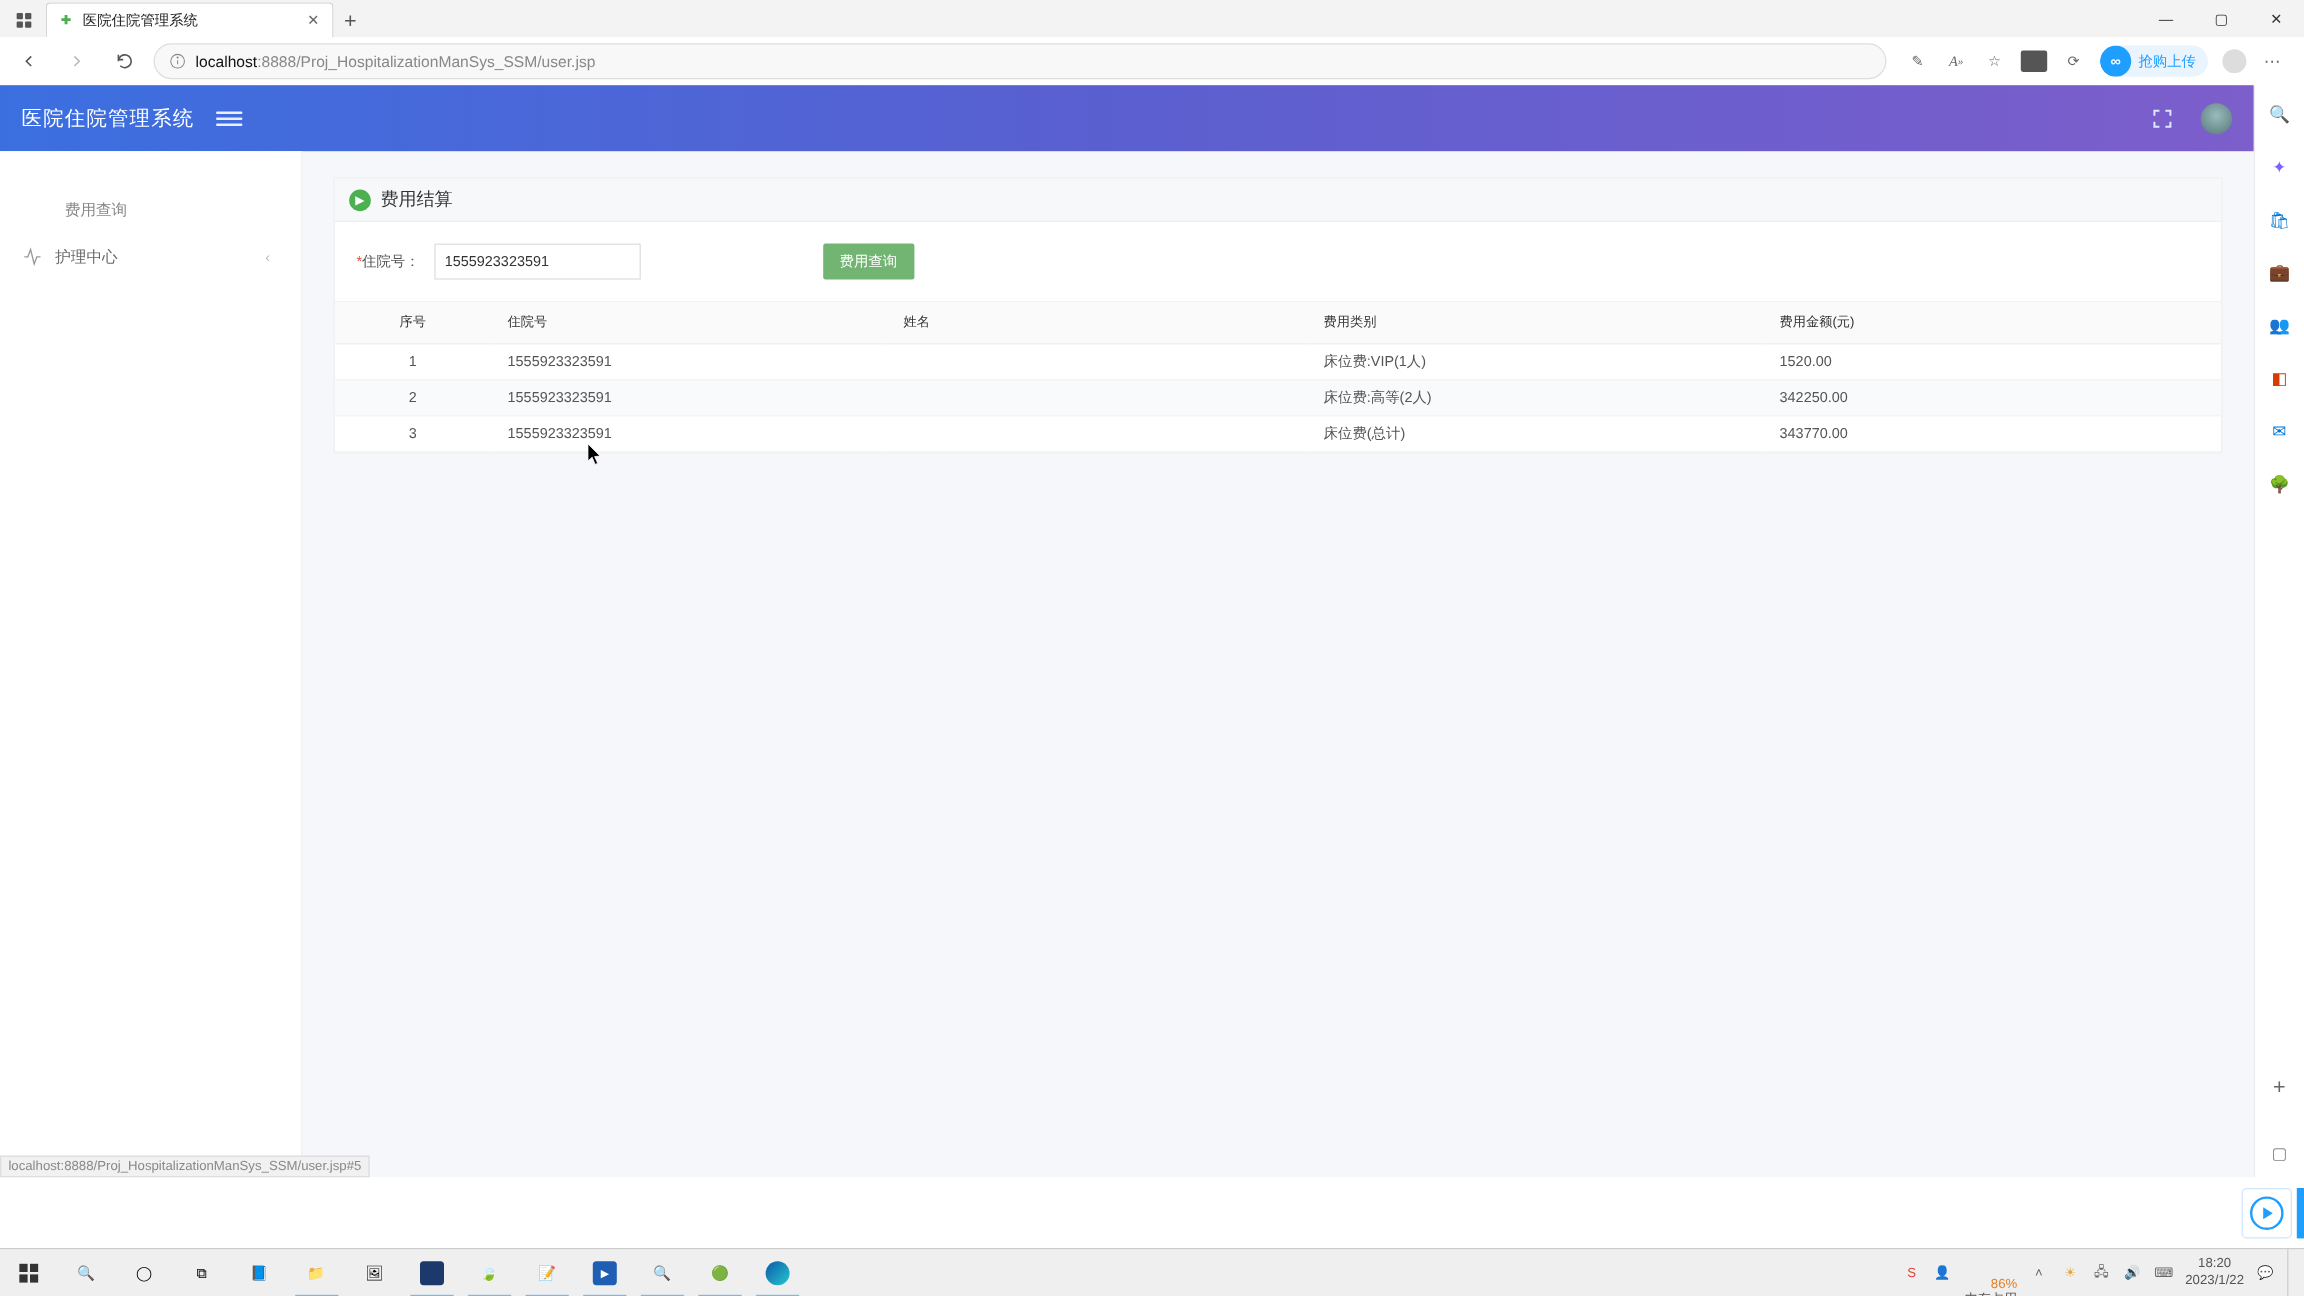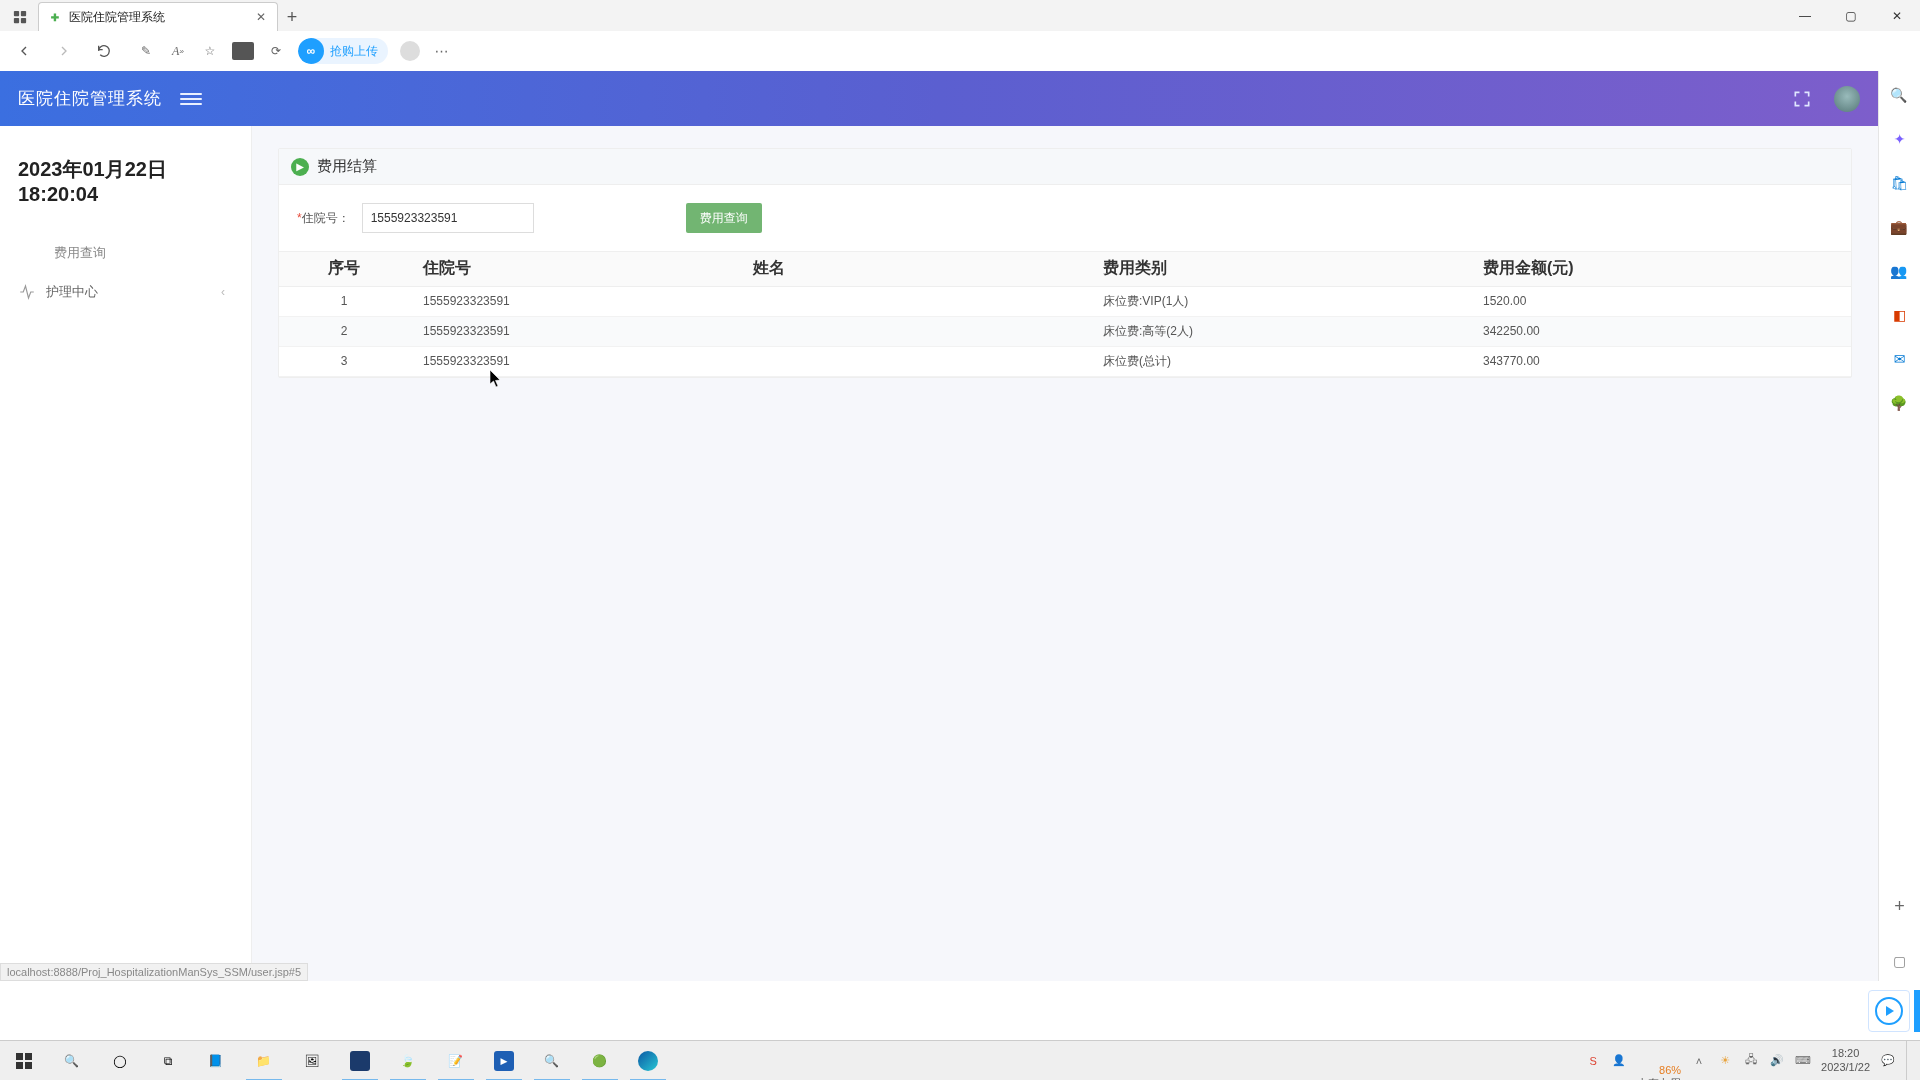--- a/index.html
+++ b/index.html
@@ -65,21 +65,21 @@
 .panel-header { height: 36px; background: #f6f8fa; border-bottom: 1px solid #eee; display: flex; align-items: center; padding: 0 12px; gap: 8px; }
 .panel-header .dot { width: 18px; height: 18px; background: #4caf50; border-radius: 50%; display: flex; align-items: center; justify-content: center; color: #fff; font-size: 10px; }
 .panel-header .title { font-size: 15px; color: #333; font-weight: 500; }
 .form-row { padding: 18px 18px; display: flex; align-items: center; gap: 12px; border-bottom: 1px solid #efefef; }
 .form-label { font-size: 12px; color: #555; }
 .form-label .star { color: #e74c3c; }
 .form-input { width: 172px; height: 30px; border: 1px solid #ddd; padding: 0 8px; font-size: 12px; color: #333; }
 .btn-query { height: 30px; padding: 0 14px; background: #72b572; color: #fff; border: none; border-radius: 2px; font-size: 12px; cursor: pointer; margin-left: 140px; }
 
 .table { width: 100%; border-collapse: collapse; }
-.table th { height: 34px; background: #fafafa; border-bottom: 1px solid #eee; font-size: 16px; color: #333; font-weight: 700; text-align: left; padding: 0 14px; }
+.table th { height: 34px; background: #fafafa; border-bottom: 1px solid #eee; font-size: 11px; color: #333; font-weight: 400; text-align: left; padding: 0 14px; }
 .table td { height: 30px; border-bottom: 1px solid #f2f2f2; font-size: 12px; color: #555; padding: 0 14px; }
 .table th:first-child, .table td:first-child { text-align: center; width: 130px; }
 .table th:nth-child(2), .table td:nth-child(2) { width: 330px; }
 .table th:nth-child(3), .table td:nth-child(3) { width: 350px; }
 .table th:nth-child(4), .table td:nth-child(4) { width: 380px; }
 .table tr:nth-child(even) td { background: #f9fafb; }
 
 .status-bar-hint { position: absolute; left: 0; bottom: 0; height: 18px; background: #f1f1f1; border: 1px solid #ddd; padding: 0 6px; font-size: 11px; color: #888; display: flex; align-items: center; }
 
 
@@ -136,20 +136,30 @@
     <div class="nav-btn" style="opacity:.4">
         <svg viewBox="0 0 24 24">
           <path d="M9 6l6 6-6 6"></path>
         </svg>
       </div>
     <div class="nav-btn">
         <svg viewBox="0 0 24 24">
           <path d="M4 12a8 8 0 1 1 2.3 5.7M4 4v6h6"></path>
         </svg>
       </div>
+    <div class="url-box">
+      <svg class="info" viewBox="0 0 16 16" fill="none" stroke="#888">
+          <circle cx="8" cy="8" r="6.5"></circle>
+          <line x1="8" y1="7" x2="8" y2="11"></line>
+          <circle cx="8" cy="4.5" r="0.5" fill="#888"></circle>
+        </svg>
+      <span class="url">
+        <span class="host">localhost</span><span class="path">:8888</span><span class="path">/Proj_HospitalizationManSys_SSM/user.jsp</span>
+      </span>
+    </div>
     <div class="addr-icons">
       <div class="ic">✎</div>
       <div class="ic" style="font-style:italic;font-family:serif;">A<sup style="font-size:8px;">»</sup></div>
       <div class="ic">☆</div>
       <div class="ic" style="width:22px;height:18px;background:#555;border-radius:2px;"></div>
       <div class="ic">⟳</div>
       <div class="ext-pill">
         <div class="circle">∞</div>
         <div class="txt">抢购上传</div>
       </div>
@@ -182,24 +192,20 @@
       </div>
     <div class="header-right">
       <svg class="fs-icon" viewBox="0 0 24 24" fill="none" stroke="#e0e7ff" stroke-width="2">
           <path d="M4 9V4h5M20 9V4h-5M4 15v5h5M20 15v5h-5"></path>
         </svg>
       <div class="avatar"></div>
     </div>
   </div>
   <div class="app-body">
     <div class="sidebar">
-      <div class="clock">
-        <div class="date">2023年01月22日</div>
-        <div class="time">18:20:04</div>
-      </div>
       <div class="submenu-item">
           <span>费用查询</span>
         </div>
       <div class="menu-item">
         <svg class="micon" viewBox="0 0 24 24" fill="none" stroke="#999" stroke-width="1.5">
             <path d="M3 12h4l3-8 4 16 3-8h4"></path>
           </svg>
         <span class="label">护理中心</span>
         <span class="chev">‹</span>
       </div>

